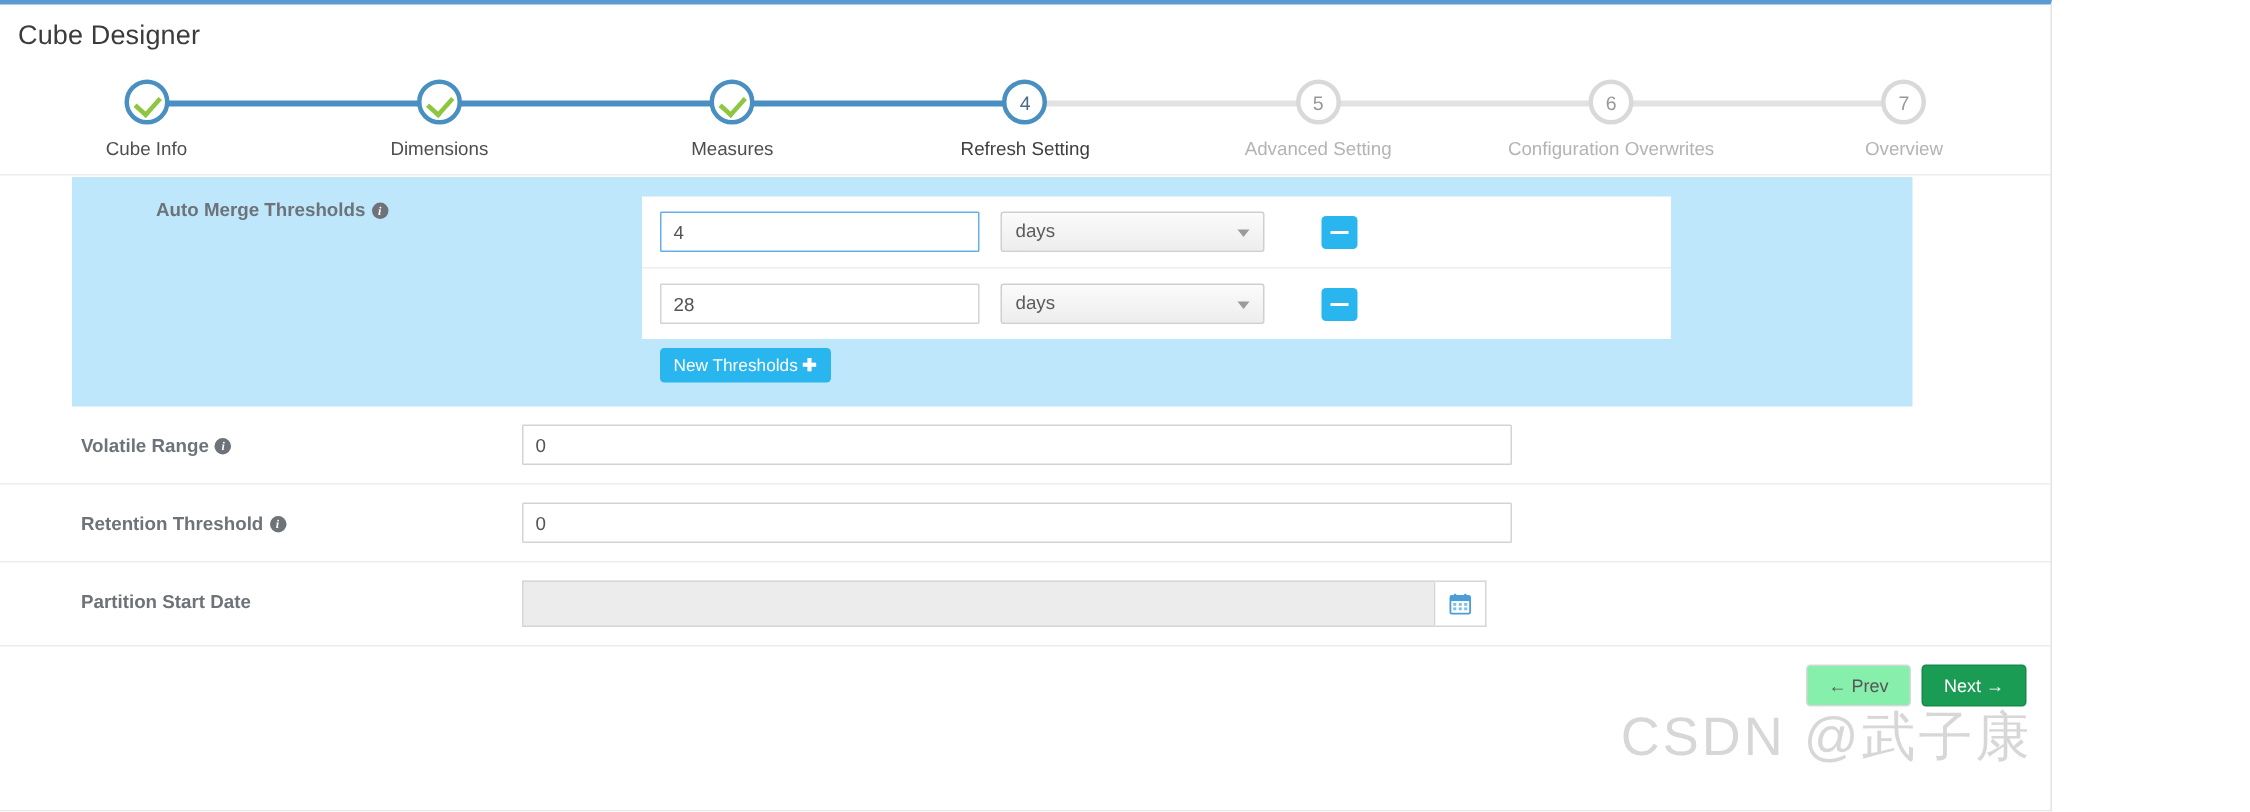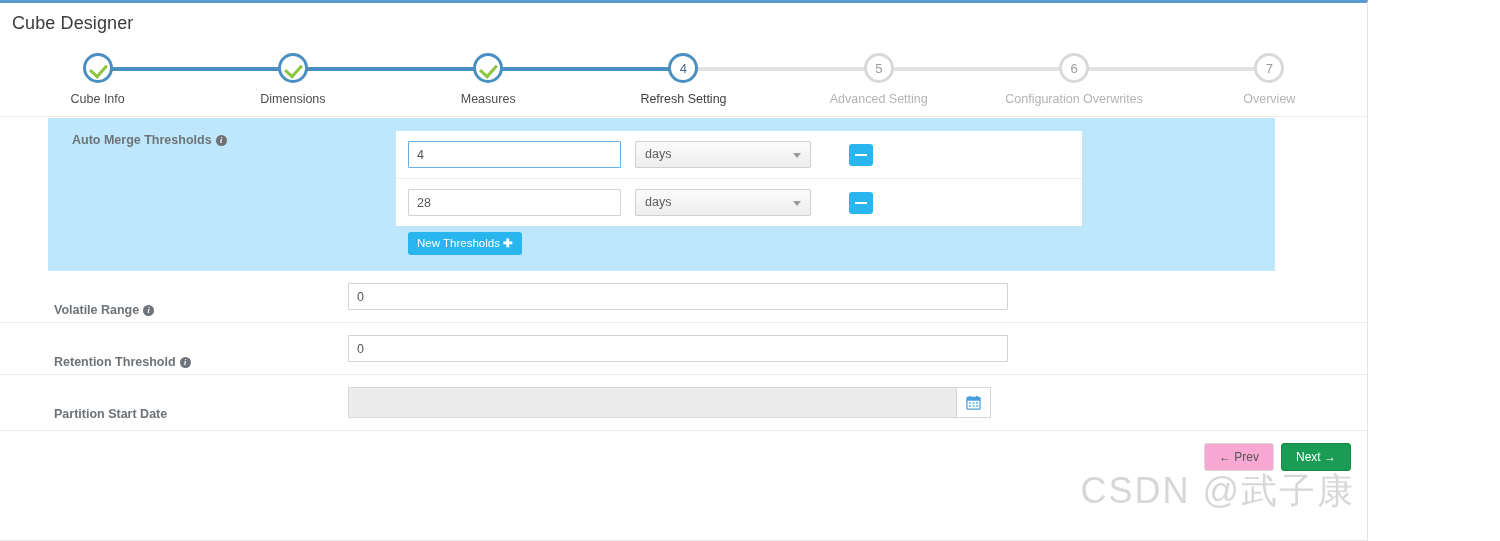--- a/index.html
+++ b/index.html
@@ -140,24 +140,25 @@
     font-size: 12.5px;
     font-weight: bold;
     color: #6d7378;
     padding-left: 6px;
     padding-top: 8px;
     white-space: nowrap;
   }
   .form-row.highlight .label-cell {
     padding-left: 24px;
     padding-top: 2px;
+    margin-left: 32px;
   }
   .plain-row .label-cell {
     padding-left: 54px;
-    padding-top: 32px;
+    padding-top: 19px;
   }
   .info-icon {
     display: inline-block;
     width: 11px; height: 11px;
     border-radius: 50%;
     background: #6d7378;
     color: #fff;
     font-size: 8px;
     line-height: 11px;
     text-align: center;
@@ -295,21 +296,21 @@
   }
   .nav-buttons {
     position: absolute;
     right: 16px;
     top: 12px;
     display: flex;
     gap: 7px;
     align-items: center;
   }
   .btn-prev {
-    background: #f9a8d4;
+    background: #86efac;
     border: 1px solid #d8d8d8;
     color: #555;
     font-size: 12px;
     padding: 6px 14px;
     border-radius: 3px;
     cursor: pointer;
     font-family: "Liberation Sans", sans-serif;
   }
   .btn-next {
     background: #1a9c54;

